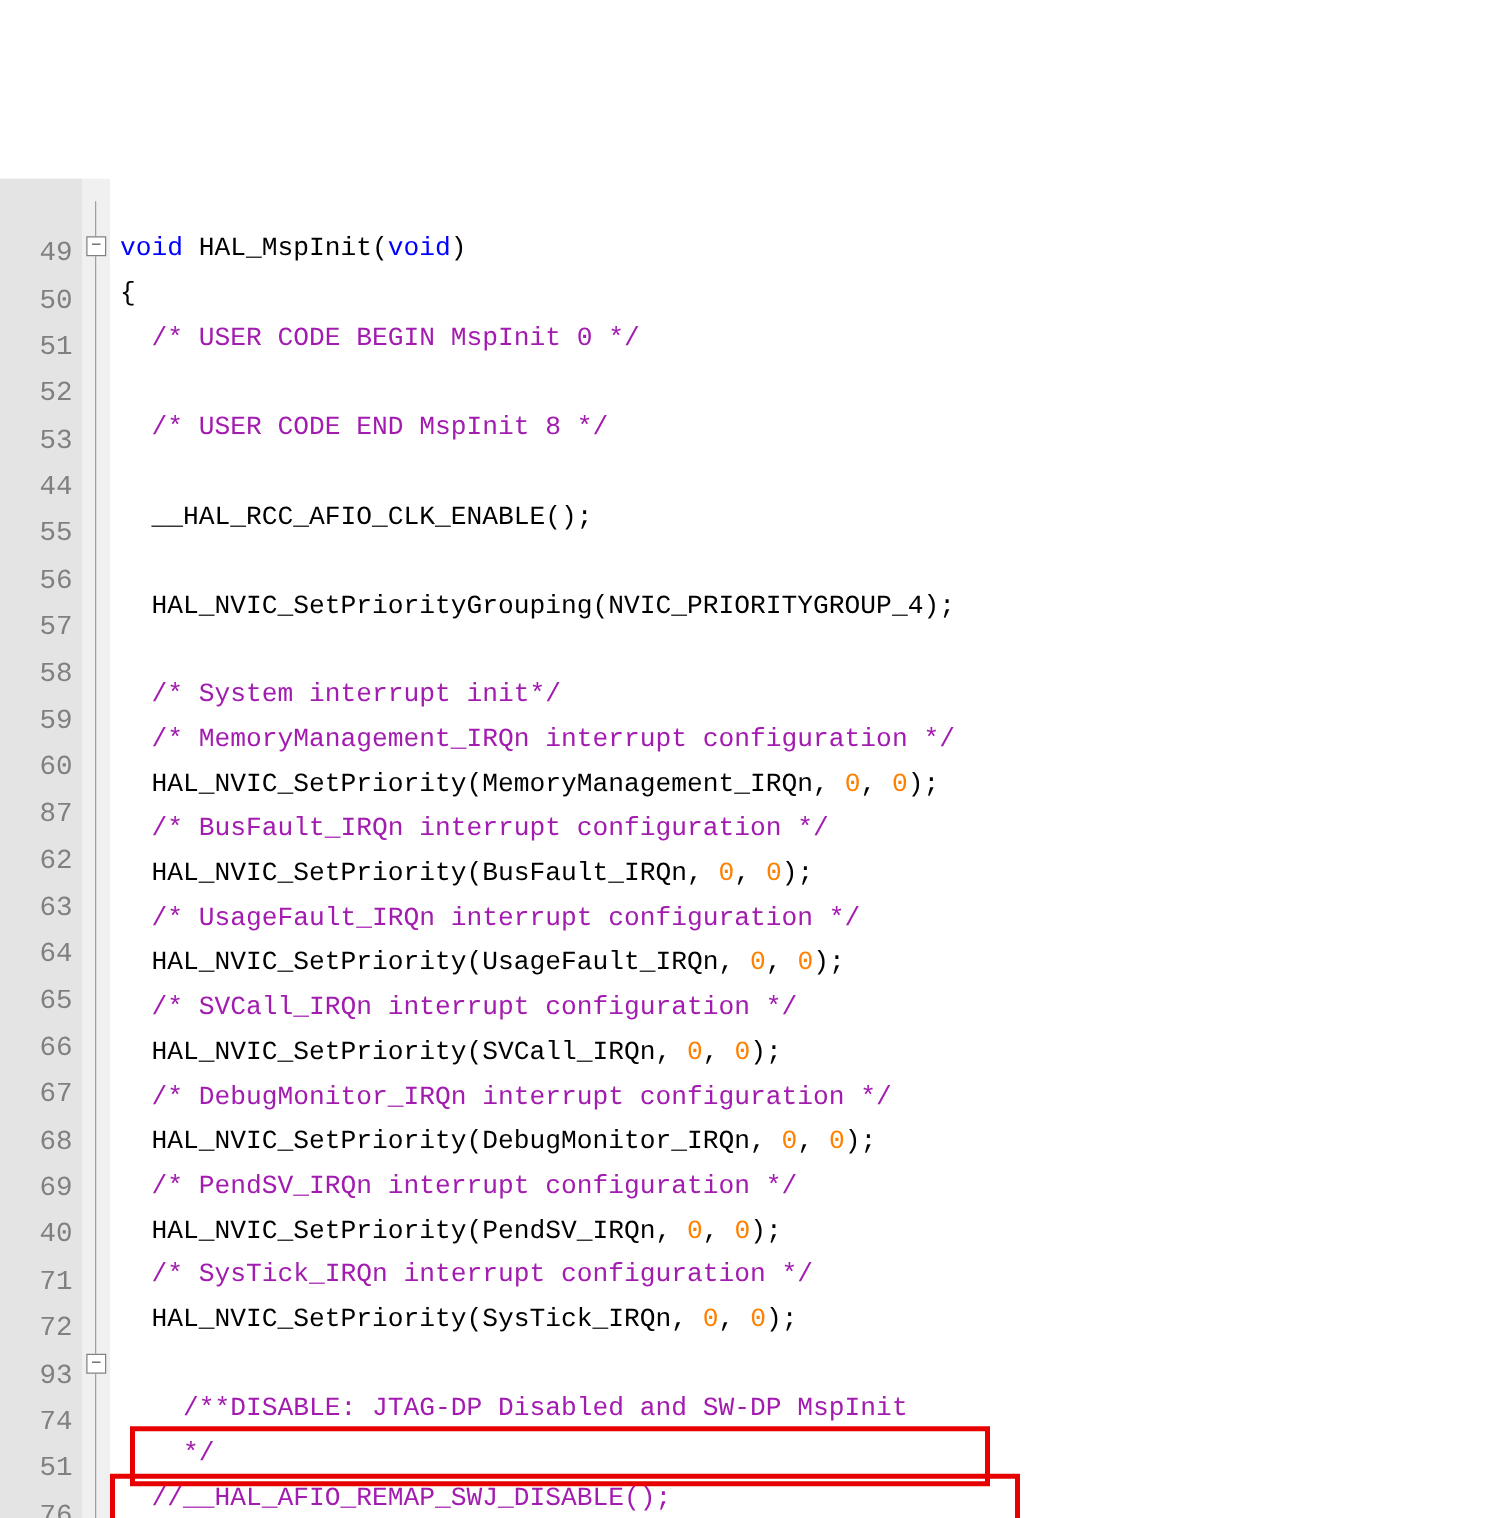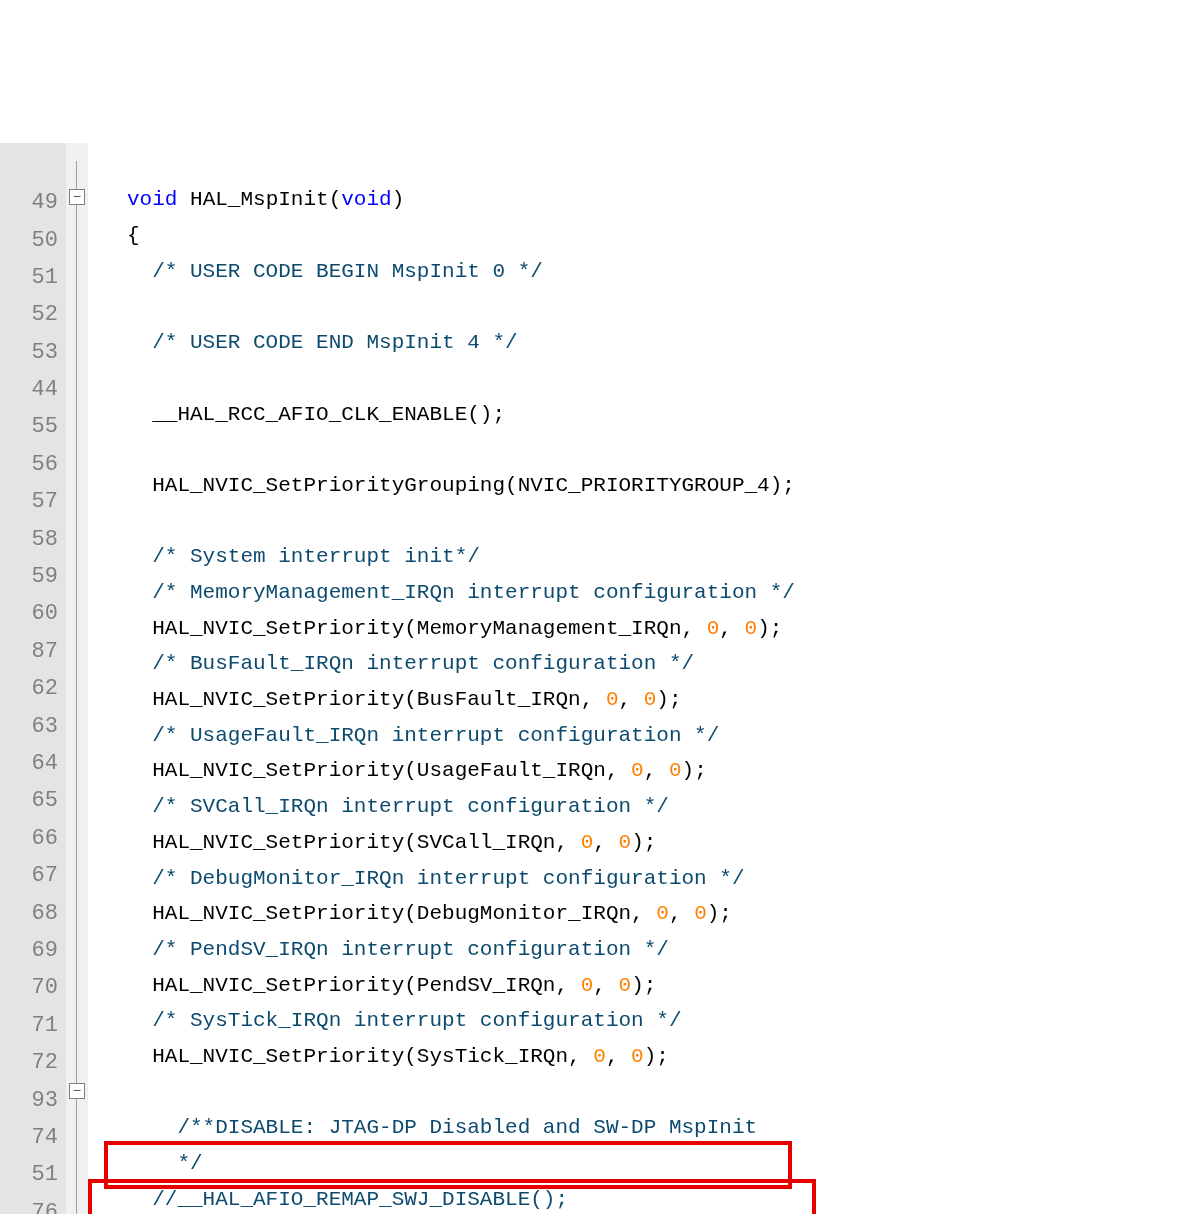--- a/index.html
+++ b/index.html
@@ -47,23 +47,23 @@
     position: absolute;
     left: 10px;
     width: 0;
     border-left: 1px solid #a0a0a0;
   }
   .code {
     padding: 4px 0 4px 8px;
     flex: 1;
     position: relative;
   }
-  .line { position: relative; margin-left: 31px; }
+  .line { position: relative; }
   .kw  { color: #0000ff; }
-  .cmt { color: #0c4a6e; }
+  .cmt { color: #a21caf; }
   .num { color: #ff8000; }
   .txt { color: #000; }
   .redbox {
     position: absolute;
     border: 4px solid #e60000;
     pointer-events: none;
   }
 </style>
 </head>
 <body>
@@ -86,21 +86,21 @@
 <span>60</span>
 <span>87</span>
 <span>62</span>
 <span>63</span>
 <span>64</span>
 <span>65</span>
 <span>66</span>
 <span>67</span>
 <span>68</span>
 <span>69</span>
-<span>70</span>
+<span>40</span>
 <span>71</span>
 <span>72</span>
 <span>93</span>
 <span>74</span>
 <span>51</span>
 <span>76</span>
 
 
 
 
@@ -111,21 +111,21 @@
     <div class="fold-line" style="top:18px;bottom:0;"></div>
     <div class="fold-box" style="top:46px;"><span>−</span></div>
     <div class="fold-box" style="top:940px;"><span>−</span></div>
   </div>
 
   <div class="code">
 <span class="line"><span class="kw">void</span><span class="txt"> HAL_MspInit</span><span class="txt">(</span><span class="kw">void</span><span class="txt">)</span></span>
 <span class="line"><span class="txt">{</span></span>
 <span class="line"><span class="cmt">  /* USER CODE BEGIN MspInit 0 */</span></span>
 <span class="line"> </span>
-<span class="line"><span class="cmt">  /* USER CODE END MspInit 4 */</span></span>
+<span class="line"><span class="cmt">  /* USER CODE END MspInit 8 */</span></span>
 <span class="line"> </span>
 <span class="line"><span class="txt">  __HAL_RCC_AFIO_CLK_ENABLE();</span></span>
 <span class="line"> </span>
 <span class="line"><span class="txt">  HAL_NVIC_SetPriorityGrouping(NVIC_PRIORITYGROUP_4);</span></span>
 <span class="line"> </span>
 <span class="line"><span class="cmt">  /* System interrupt init*/</span></span>
 <span class="line"><span class="cmt">  /* MemoryManagement_IRQn interrupt configuration */</span></span>
 <span class="line"><span class="txt">  HAL_NVIC_SetPriority(MemoryManagement_IRQn, </span><span class="num">0</span><span class="txt">, </span><span class="num">0</span><span class="txt">);</span></span>
 <span class="line"><span class="cmt">  /* BusFault_IRQn interrupt configuration */</span></span>
 <span class="line"><span class="txt">  HAL_NVIC_SetPriority(BusFault_IRQn, </span><span class="num">0</span><span class="txt">, </span><span class="num">0</span><span class="txt">);</span></span>

